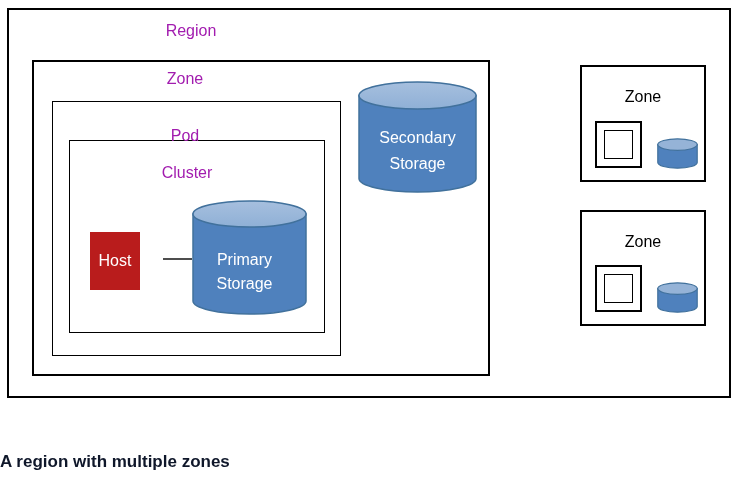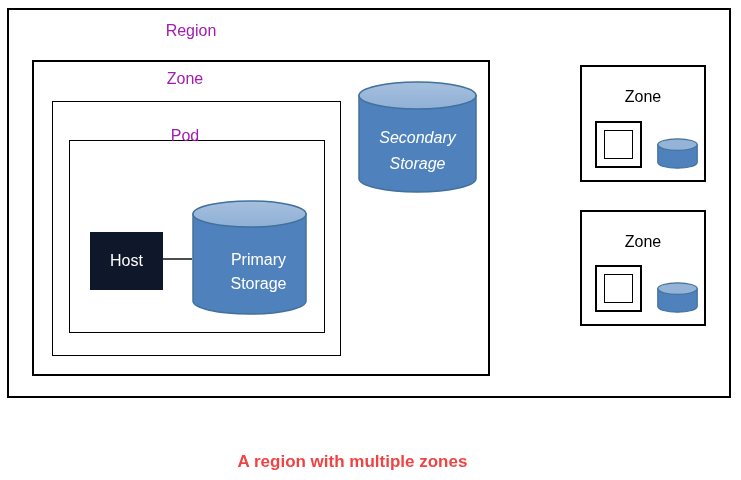--- a/index.html
+++ b/index.html
@@ -6,74 +6,75 @@
   .canvas {
     position:relative; width:741px; height:480px; background:#ffffff;
     font-family:"Liberation Sans", sans-serif; color:#000;
     overflow:hidden;
   }
   .box { position:absolute; box-sizing:border-box; border:2px solid #000; background:transparent; }
   .thinbox { border-width:1.5px; }
   .lbl { position:absolute; font-size:16px; color:#a21caf; text-align:center; white-space:nowrap; }
   .host {
     position:absolute; box-sizing:border-box;
-    left:90px; top:232px; width:73px; height:58px;
-    background:#0f172a; color:#fff; font-size:16px;
+    left:90px; top:232px; width:50px; height:58px;
+    background:#b91c1c; color:#fff; font-size:16px;
     display:flex; align-items:center; justify-content:center;
   }
   .connector { position:absolute; left:163px; top:258px; width:29px; height:2px; background:#4d4d4d; }
   .cyl { position:absolute; }
   .cyl svg { position:absolute; left:0; top:0; display:block; }
   .cyl-label {
     position:absolute; left:0; width:100%; text-align:center;
     color:#fff; font-size:16px; white-space:pre-line;
   }
   .sq-outer { position:absolute; box-sizing:border-box; width:47px; height:47px; border:2px solid #000; }
   .sq-inner { position:absolute; box-sizing:border-box; left:7px; top:7px; width:29px; height:29px; border:1.5px solid #000; }
   .zone-small-label { position:absolute; left:0; top:21px; width:100%; text-align:center; font-size:16px; }
   .caption {
-    position:absolute; left:0; top:452px; width:705px; text-align:center;
-    font-size:17px; font-weight:bold; color:#ef4444;
+    position:absolute; left:0; top:452px; width:705px; text-align:left;
+    font-size:17px; font-weight:bold; color:#0f172a;
   }
 </style>
 </head>
 <body>
 
 <div class="canvas">
 
   <div class="box" style="left:7px; top:8px; width:724px; height:390px;"></div>
   <div class="box" style="left:32px; top:60px; width:458px; height:316px;"></div>
   <div class="box thinbox" style="left:52px; top:101px; width:289px; height:255px;"></div>
   <div class="box thinbox" style="left:69px; top:140px; width:256px; height:193px;"></div>
 
   <div class="lbl" style="left:141px; top:22px; width:100px;">Region</div>
   <div class="lbl" style="left:135px; top:70px; width:100px;">Zone</div>
   <div class="lbl" style="left:135px; top:107px; width:100px;margin-top:20px;">Pod</div>
+  <div class="lbl" style="left:137px; top:164px; width:100px;">Cluster</div>
 
   <div class="host">
     <span>Host</span>
   </div>
   <div class="connector"></div>
 
-  <div class="cyl" style="left:192px; top:200px; width:105px; height:115px;padding-left:28px;">
+  <div class="cyl" style="left:192px; top:200px; width:105px; height:115px;">
     <svg width="115" height="115" viewBox="0 0 115 115">
       <defs>
         <linearGradient id="topGrad1" x1="0" y1="0" x2="0" y2="1">
           <stop offset="0" stop-color="#a6bfde"></stop>
             <stop offset="1" stop-color="#8fb0d6"></stop>
         </linearGradient>
       </defs>
       <path d="M1,14 L1,101 A56.5,13 0 0 0 114,101 L114,14 Z" fill="#4f81bd" stroke="#41719c" stroke-width="1.5"></path>
       <ellipse cx="57.5" cy="14" rx="56.5" ry="13" fill="url(#topGrad1)" stroke="#41719c" stroke-width="1.5"></ellipse>
     </svg>
     <div class="cyl-label" style="top:48px; line-height:24px;">Primary
 Storage</div>
   </div>
 
-  <div class="cyl" style="left:358px; top:81px; width:119px; height:112px;font-style:italic;">
+  <div class="cyl" style="left:358px; top:81px; width:119px; height:112px;">
     <svg width="119" height="112" viewBox="0 0 119 112">
       <defs>
         <linearGradient id="topGrad2" x1="0" y1="0" x2="0" y2="1">
           <stop offset="0" stop-color="#a6bfde"></stop>
             <stop offset="1" stop-color="#8fb0d6"></stop>
         </linearGradient>
       </defs>
       <path d="M1,14.5 L1,97.5 A58.5,13.5 0 0 0 118,97.5 L118,14.5 Z" fill="#4f81bd" stroke="#41719c" stroke-width="1.5"></path>
       <ellipse cx="59.5" cy="14.5" rx="58.5" ry="13.5" fill="url(#topGrad2)" stroke="#41719c" stroke-width="1.5"></ellipse>
     </svg>

